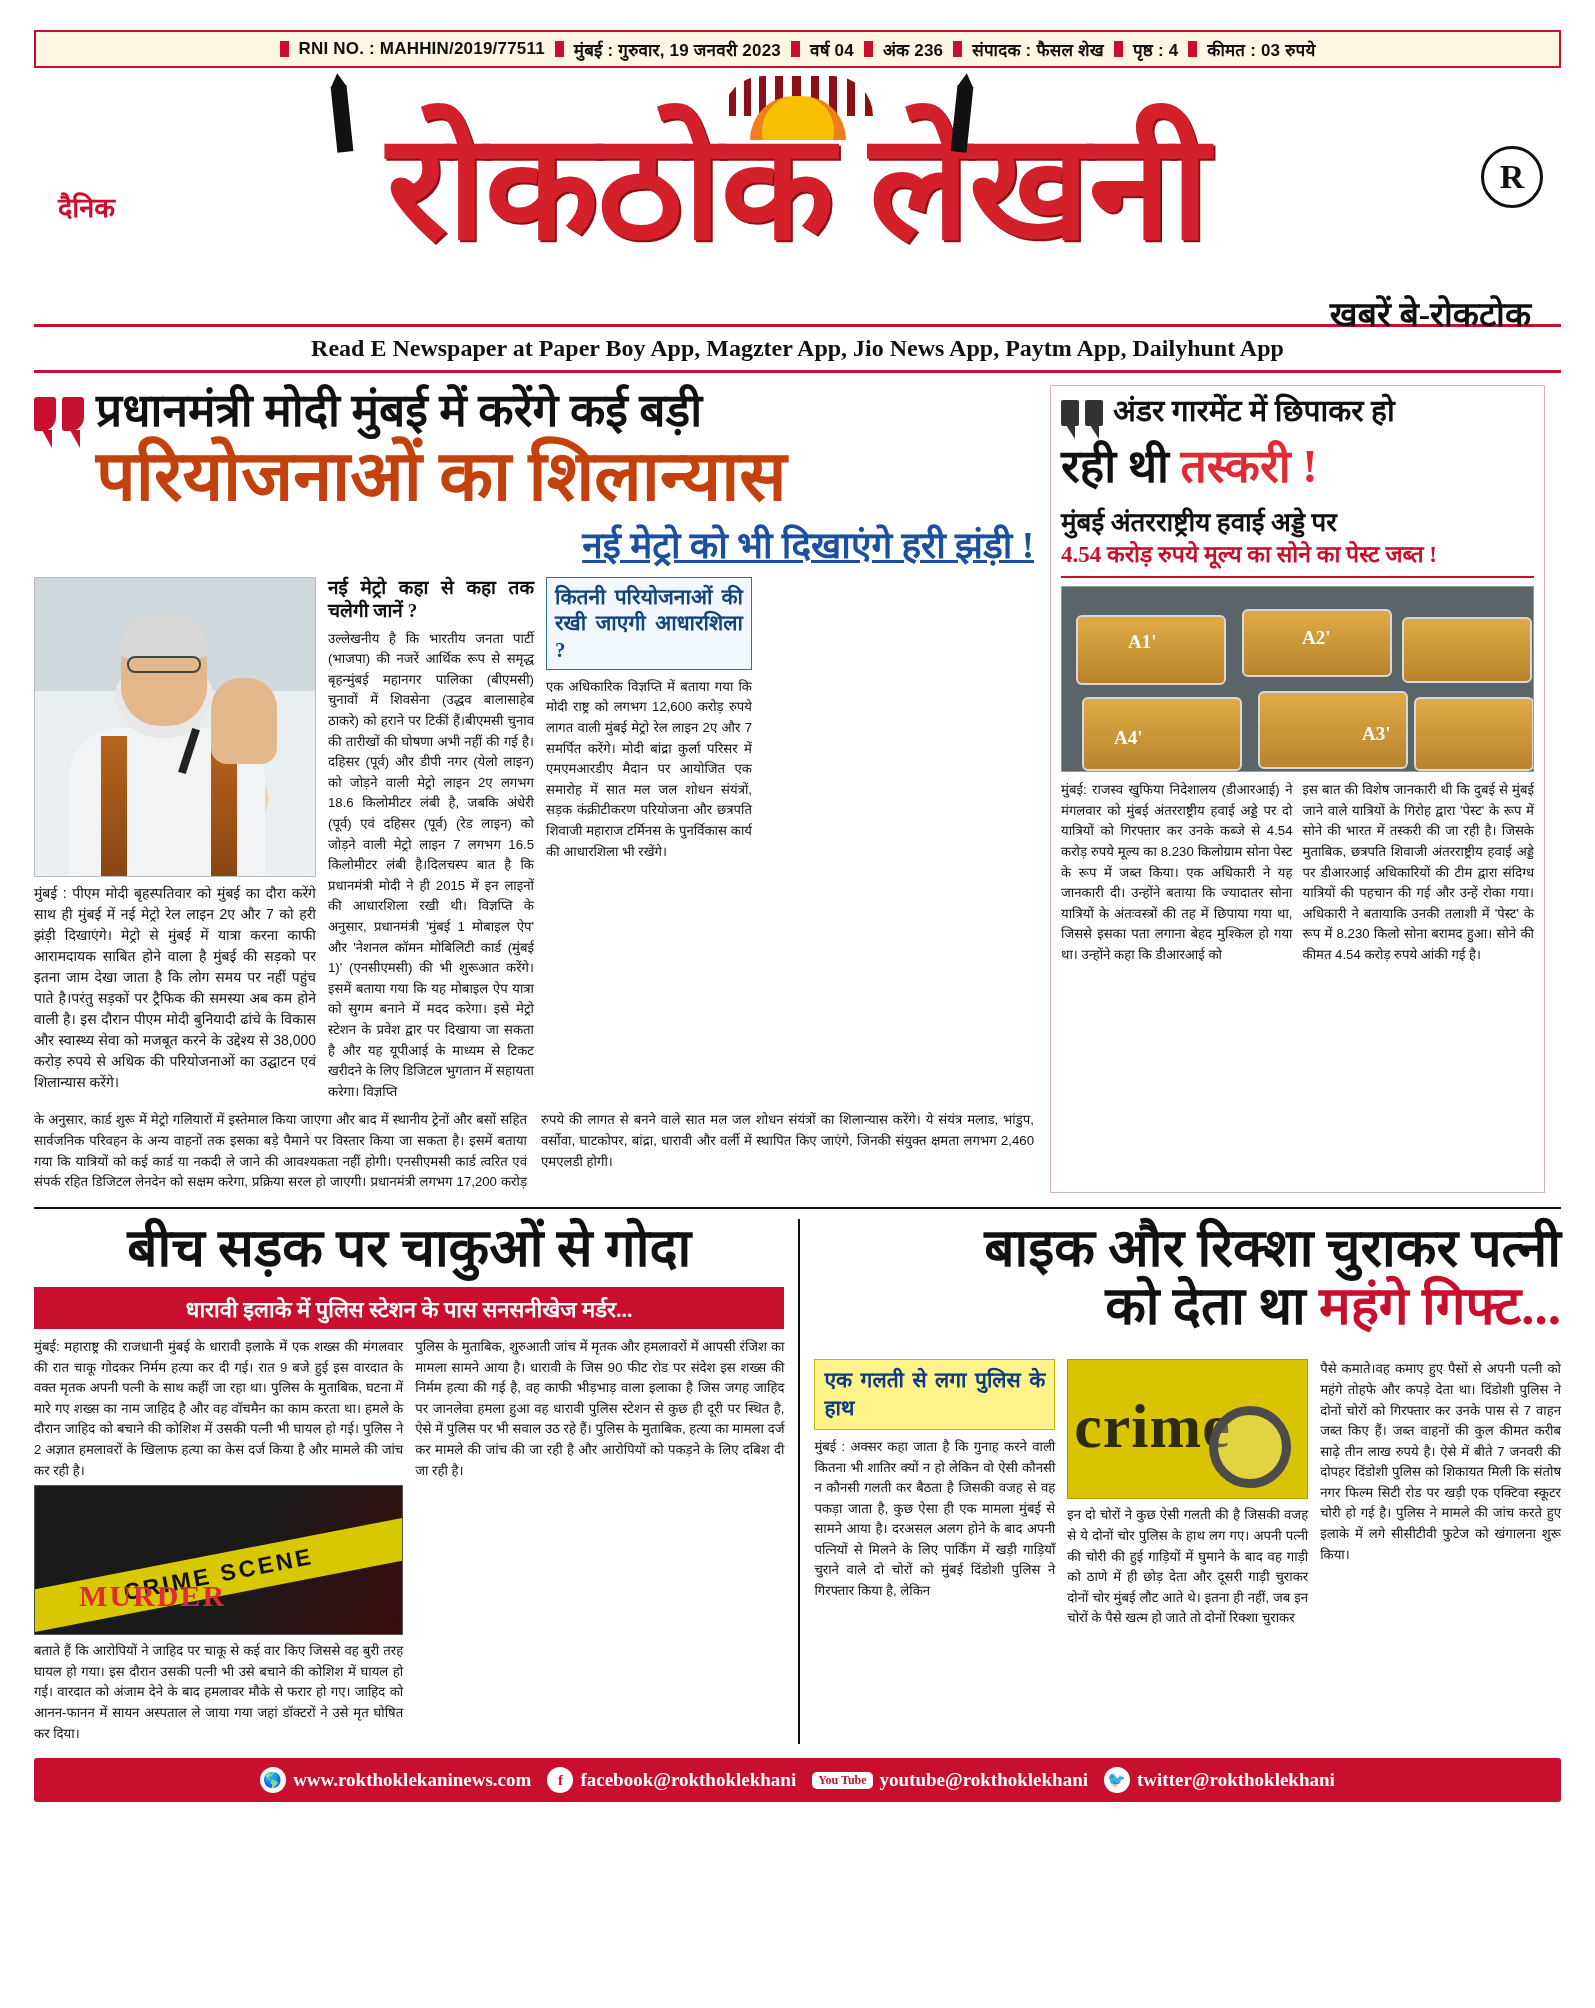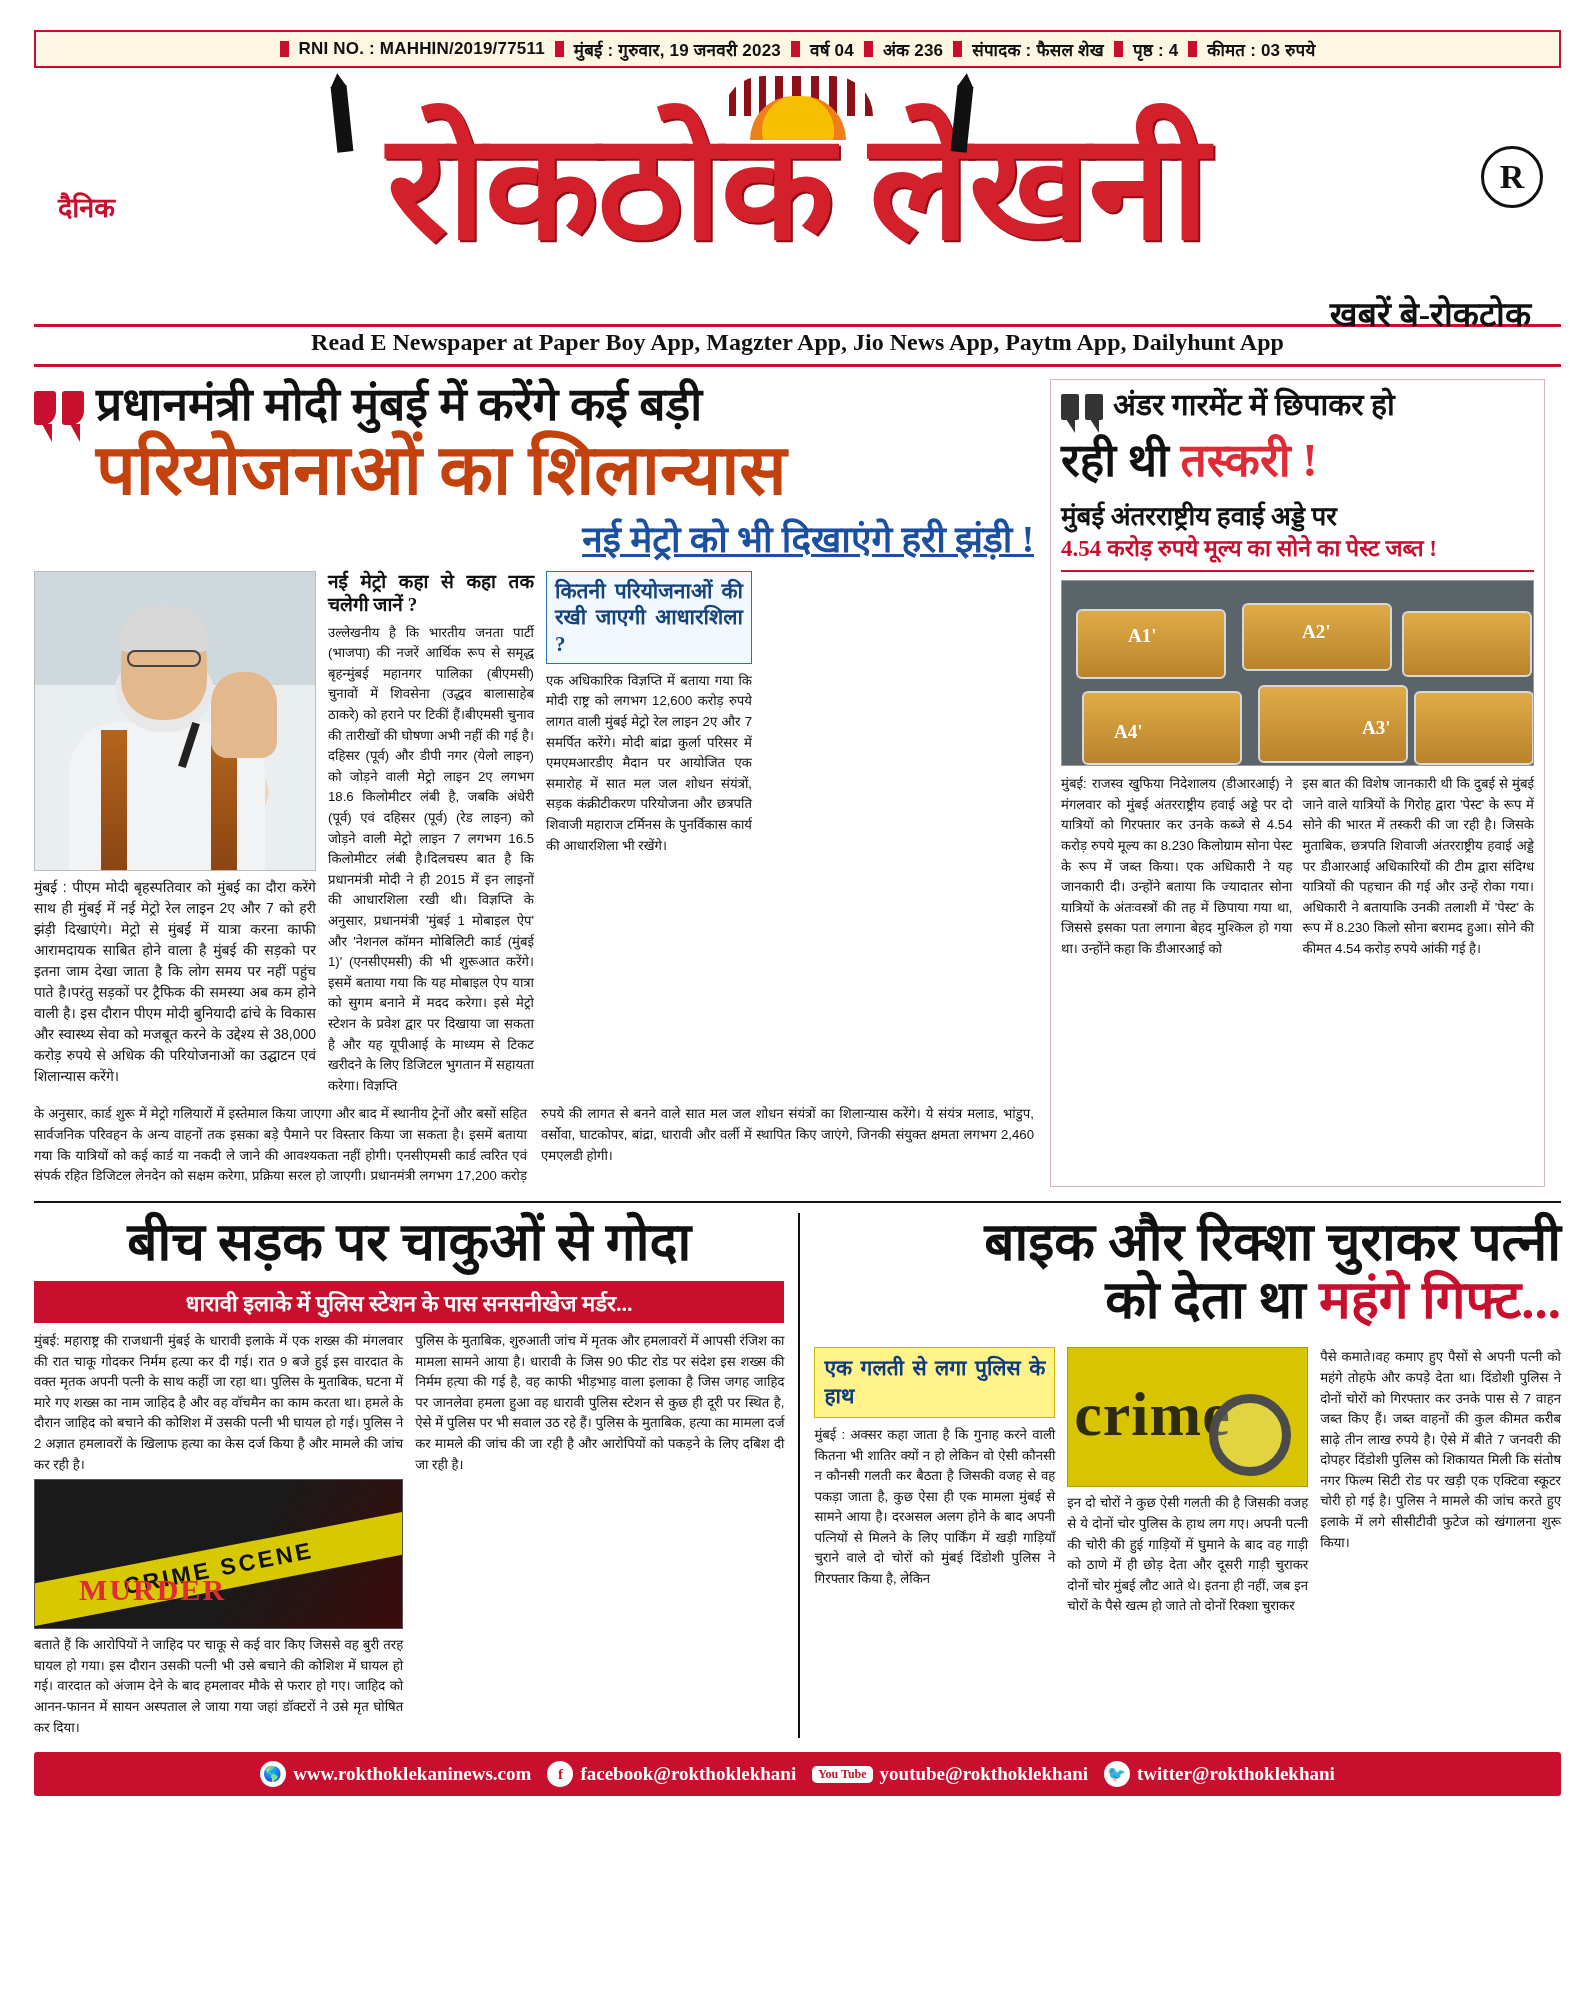--- a/index.html
+++ b/index.html
@@ -87,21 +87,21 @@
   }
   .tagline {
     position:absolute; right:30px; top:222px;
     font-size:34px; font-weight:bold; color:#111;
     font-family:"Liberation Serif", serif;
   }
 
   .readline {
     border-top:3px solid #c8102e; border-bottom:3px solid #c8102e;
     text-align:center; font-family:"Liberation Serif", serif;
-    font-size:24px; font-weight:bold; padding:2px 0 8px; margin-top:6px;
+    font-size:24px; font-weight:bold; padding:8px 0 8px; margin-top:6px;
   }
 
   
   .main {
     display:flex; gap:16px; margin-top:12px;
   }
   .col-left { width:1000px; }
   .col-right { width:495px; border:1px solid #d7b4b4; padding:8px 10px; }
 
   .lead-head {
@@ -417,21 +417,21 @@
         </div>
         <div class="c">पुलिस के मुताबिक, शुरुआती जांच में मृतक और हमलावरों में आपसी रंजिश का मामला सामने आया है। धारावी के जिस 90 फीट रोड पर संदेश इस शख्स की निर्मम हत्या की गई है, वह काफी भीड़भाड़ वाला इलाका है जिस जगह जाहिद पर जानलेवा हमला हुआ वह धारावी पुलिस स्टेशन से कुछ ही दूरी पर स्थित है, ऐसे में पुलिस पर भी सवाल उठ रहे हैं। पुलिस के मुताबिक, हत्या का मामला दर्ज कर मामले की जांच की जा रही है और आरोपियों को पकड़ने के लिए दबिश दी जा रही है।</div>
       </div>
     </div>
 
     <div class="b-right">
       <div class="b-head right">बाइक और रिक्शा चुराकर पत्नी</div>
       <div class="b-head right">
         <span>को देता था </span><span class="red">महंगे गिफ्ट...</span>
       </div>
-      <div class="b-right-cols" style="margin-top:18px;">
+      <div class="b-right-cols" style="margin-top:24px;">
         <div class="c">
           <div class="yellow-box">एक गलती से लगा पुलिस के हाथ</div>
           <div>मुंबई : अक्सर कहा जाता है कि गुनाह करने वाली कितना भी शातिर क्यों न हो लेकिन वो ऐसी कौनसी न कौनसी गलती कर बैठता है जिसकी वजह से वह पकड़ा जाता है, कुछ ऐसा ही एक मामला मुंबई से सामने आया है। दरअसल अलग होने के बाद अपनी पत्नियों से मिलने के लिए पार्किंग में खड़ी गाड़ियाँ चुराने वाले दो चोरों को मुंबई दिंडोशी पुलिस ने गिरफ्तार किया है, लेकिन</div>
         </div>
         <div class="c">
           <div class="crime-img2">
             <div class="word">crime</div>
             <div class="lens"></div>
           </div>
           <div>इन दो चोरों ने कुछ ऐसी गलती की है जिसकी वजह से ये दोनों चोर पुलिस के हाथ लग गए। अपनी पत्नी की चोरी की हुई गाड़ियों में घुमाने के बाद वह गाड़ी को ठाणे में ही छोड़ देता और दूसरी गाड़ी चुराकर दोनों चोर मुंबई लौट आते थे। इतना ही नहीं, जब इन चोरों के पैसे खत्म हो जाते तो दोनों रिक्शा चुराकर</div>

